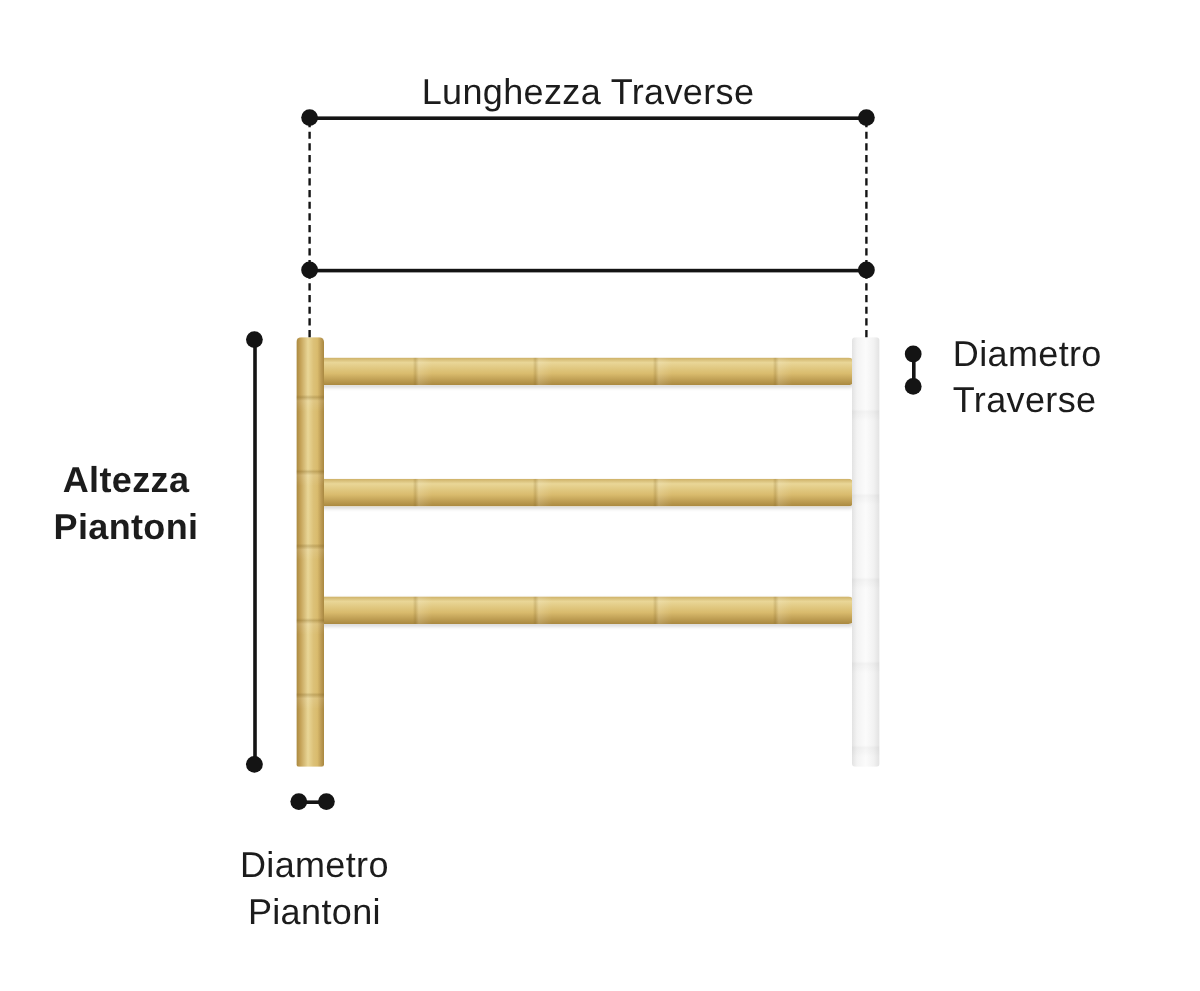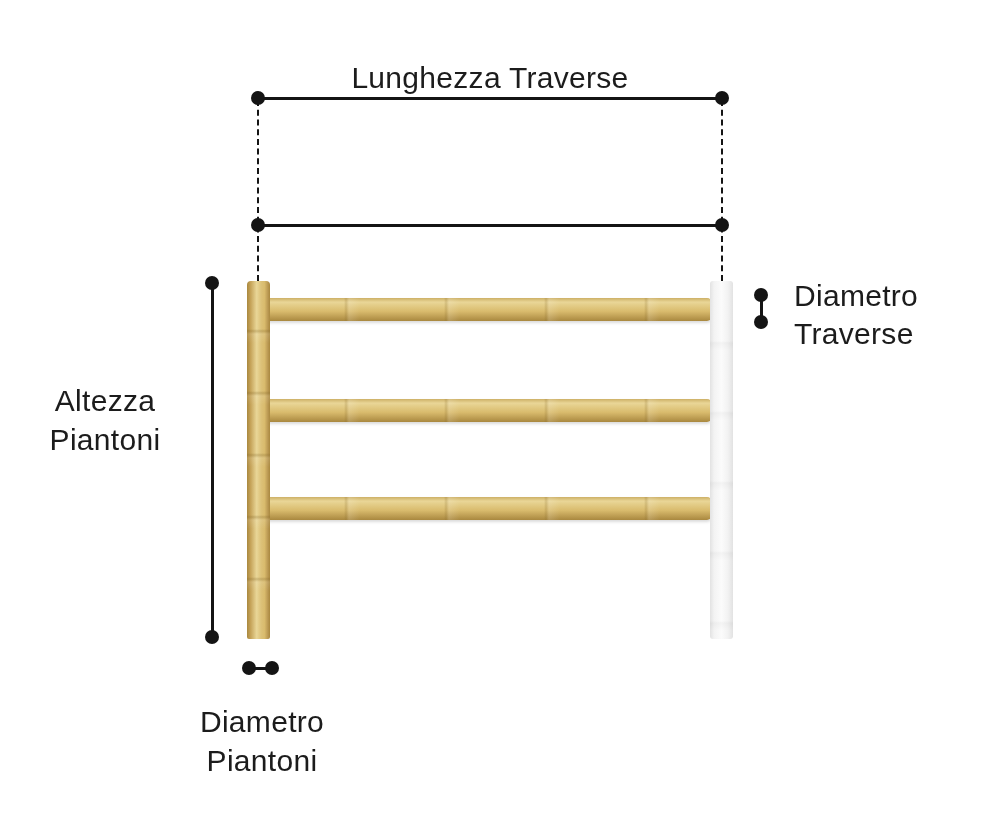--- a/index.html
+++ b/index.html
@@ -135,21 +135,21 @@
     <div class="dot" style="left:251px; top:218px;"></div>
     <div class="dot" style="left:715px; top:218px;"></div>
   </div>
 
   <div class="rail" style="top:298px;"></div>
   <div class="rail" style="top:399px;"></div>
   <div class="rail" style="top:497px;"></div>
   <div class="post post-wood"></div>
   <div class="post post-white"></div>
 
-  <div class="label center" style="left:15px; top:381px; width:180px;">Altezza
+  <div class="label center" style="left:15px; top:381px; width:180px;font-weight:bold;">Altezza
 Piantoni</div>
   <div>
     <div class="vline" style="left:211px; top:283px; height:354px;"></div>
     <div class="dot" style="left:205px; top:276px;"></div>
     <div class="dot" style="left:205px; top:630px;"></div>
   </div>
 
   <div>
     <div class="vline" style="left:760px; top:295px; height:27px;"></div>
     <div class="dot" style="left:754px; top:288px;"></div>

